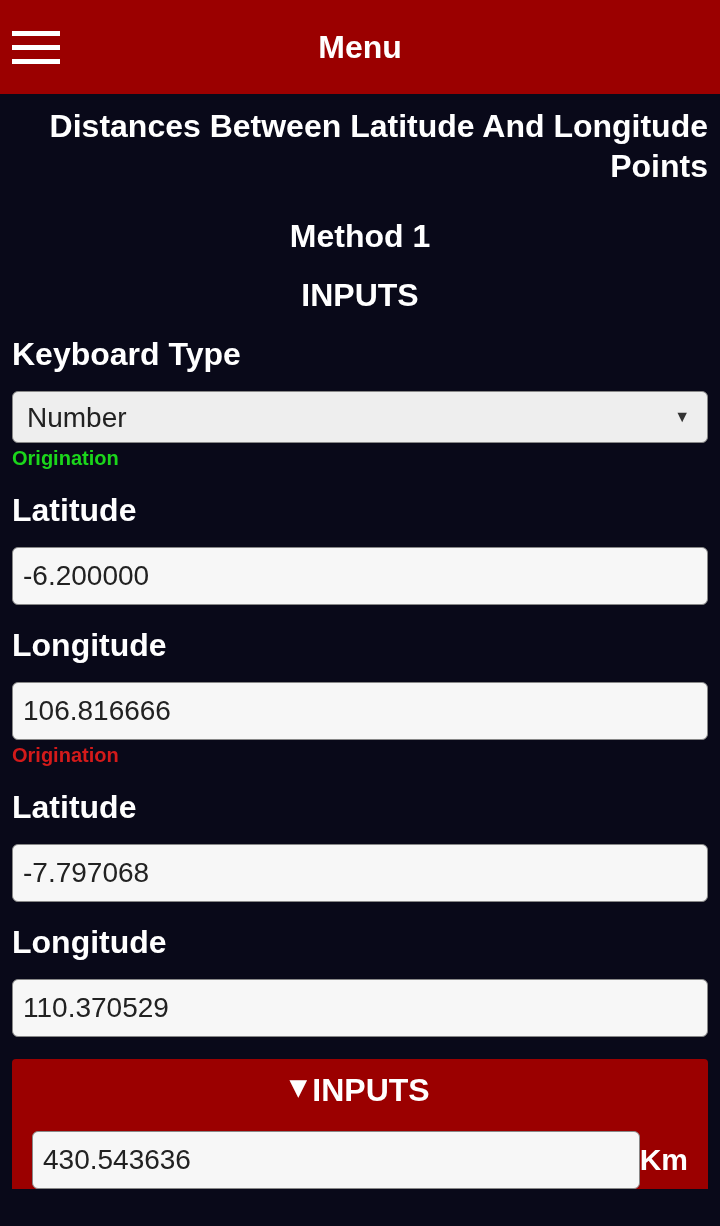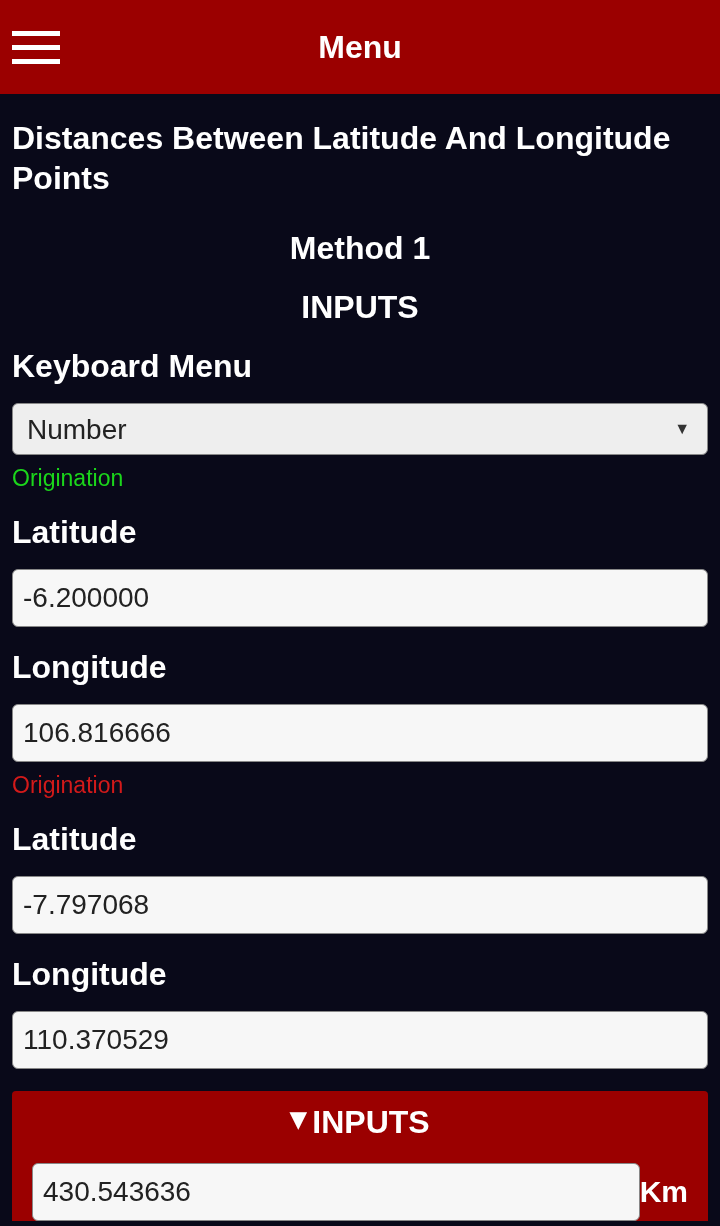--- a/index.html
+++ b/index.html
@@ -44,45 +44,45 @@
       font-size: 32px;
       font-weight: bold;
     }
     .content {
       padding: 12px;
     }
     .page-title {
       color: #fff;
       font-size: 32px;
       font-weight: bold;
-      text-align: left;
-      margin-top: 12px;
+      text-align: right;
+      margin-top: 0;
       line-height: 1.25;
     }
     .subtitle, .inputs-label {
       color: #fff;
       font-size: 32px;
       font-weight: bold;
       text-align: center;
       margin-top: 32px;
     }
     .inputs-label {
       margin-top: 22px;
     }
     .field-label {
       color: #fff;
       font-size: 32px;
       font-weight: bold;
       margin-top: 22px;
       margin-bottom: 18px;
     }
     .section-label {
-      font-size: 23px;
-      font-weight: normal;
-      margin-top: 10px;
+      font-size: 20px;
+      font-weight: bold;
+      margin-top: 4px;
     }
     .origination {
       color: #1bd61b;
     }
     .destination {
       color: #d31a1a;
     }
     .select-wrap {
       position: relative;
     }
@@ -170,21 +170,21 @@
     <span></span>
   </div>
   <div class="menu-title">Menu</div>
 </div>
 
 <div class="content">
   <div class="page-title">Distances Between Latitude And Longitude Points</div>
   <div class="subtitle">Method 1</div>
   <div class="inputs-label">INPUTS</div>
 
-  <div class="field-label">Keyboard Menu</div>
+  <div class="field-label">Keyboard Type</div>
   <div class="select-wrap">
     <select>
       <option>Number</option>
     </select>
   </div>
 
   <div class="section-label origination">Origination</div>
 
   <div class="field-label">Latitude</div>
   <input type="text" value="-6.200000" style="">

